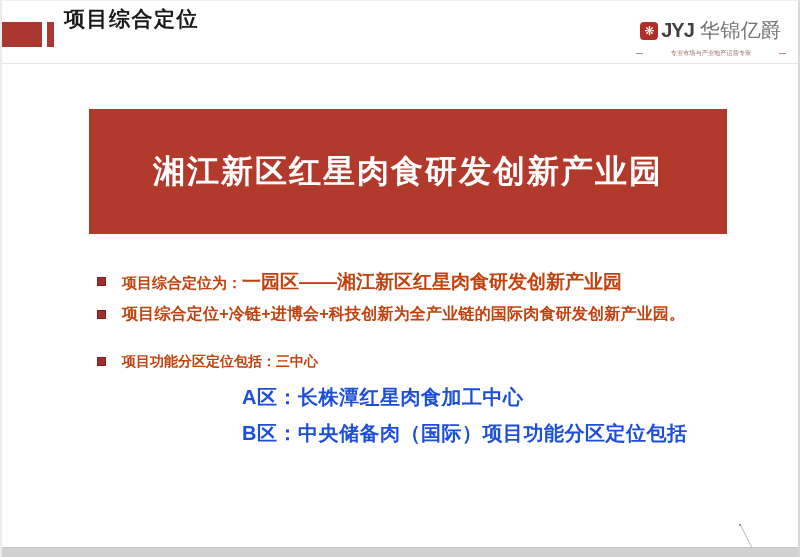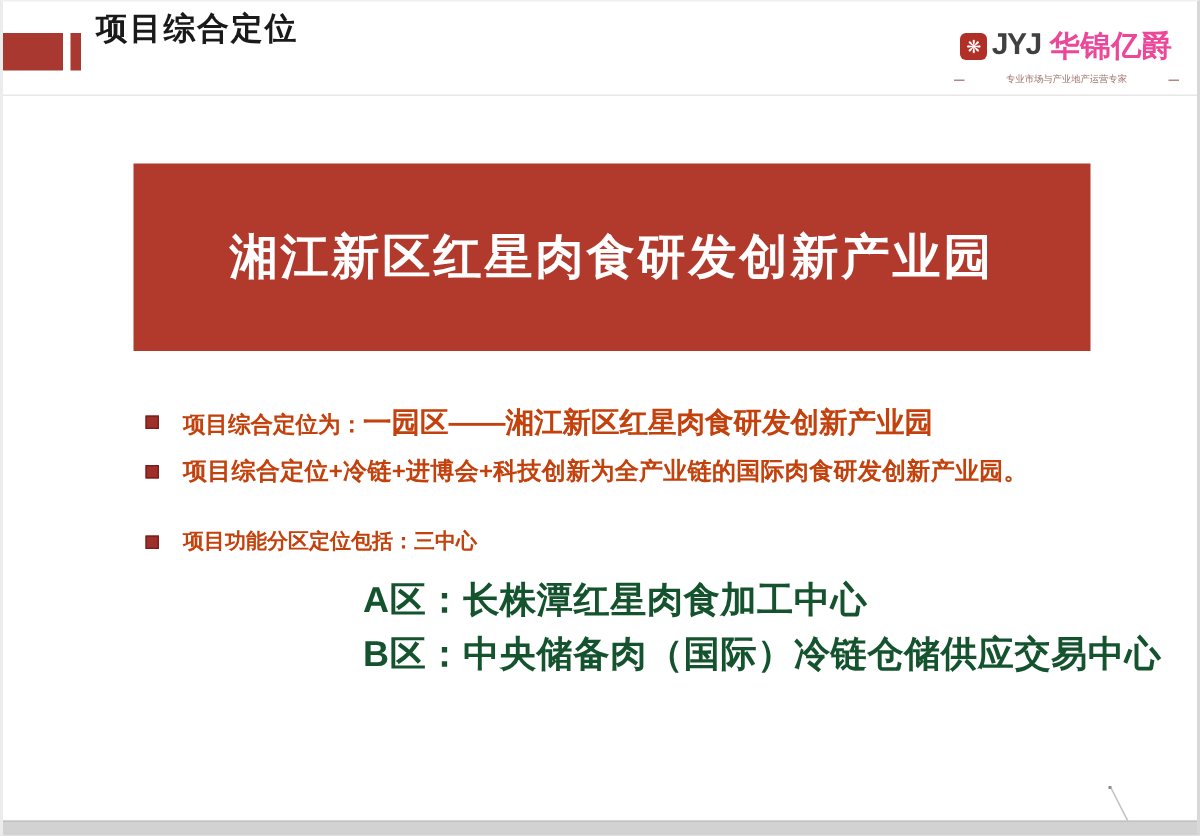--- a/index.html
+++ b/index.html
@@ -14,41 +14,41 @@
   .hdr-bar   { position:absolute; left:45px; top:21px; width:7px; height:25px; background:#A93831; }
   .hdr-title { position:absolute; left:62px; top:4px; font-size:21px; font-weight:bold;
                color:#1a1a1a; letter-spacing:1.5px; white-space:nowrap; }
   .hdr-divider { position:absolute; left:0; right:0; top:62px; height:1px; background:#e7e7e7; }
   
   .logo { position:absolute; right:12px; top:16px; width:150px; text-align:center; }
   .logo-row { display:flex; align-items:center; justify-content:center; gap:3px; }
   .logo-emblem { width:18px; height:18px; background:#B03028; border-radius:4px; color:#fff;
                  font-size:12px; line-height:18px; text-align:center; flex:0 0 auto; }
   .logo-latin { font-size:20px; font-weight:900; color:#404040; letter-spacing:-1px; }
-  .logo-cn { font-size:20px; font-weight:700; color:#ec4899; margin-left:3px; letter-spacing:0.5px; }
+  .logo-cn { font-size:20px; font-weight:400; color:#737373; margin-left:3px; letter-spacing:0.5px; }
   .logo-tagrow { display:flex; align-items:center; justify-content:center; gap:3px; margin-top:2px; }
   .tag-line { width:14px; height:1px; background:#b08a82; }
   .logo-tagline { font-size:10px; color:#9a6f66; white-space:nowrap;
                   transform:scale(0.62); transform-origin:center; letter-spacing:0; }
   
   .banner { position:absolute; left:87px; top:108px; width:638px; height:125px; background:#B23A2D;
             display:flex; align-items:center; justify-content:center; }
   .banner-title { color:#ffffff; font-size:32px; font-weight:bold; letter-spacing:2px; white-space:nowrap; }
   
   .bullet-sq { position:absolute; width:9px; height:9px; background:#9E2F2A; border:1px solid #7c201d; box-sizing:border-box; }
   .b1 { left:95px; top:276px; } .b2 { left:95px; top:309px; } .b3 { left:95px; top:356px; }
   .bullet-row { position:absolute; left:120px; white-space:nowrap; color:#c2410c; }
   .row1 { top:268px; } .row2 { top:303px; } .row3 { top:351px; }
   .t-small  { font-size:15px; font-weight:bold; }
   .t-big    { font-size:19px; font-weight:bold; }
   .t-mid    { font-size:16px; font-weight:bold; letter-spacing:0.2px; }
   .t-plain  { font-size:14px; font-weight:bold; }
   .t-strong { font-size:14px; font-weight:700; }
   
-  .zone { position:absolute; left:240px; font-size:24px; font-weight:bold; color:#14532d;
+  .zone { position:absolute; left:240px; font-size:20px; font-weight:bold; color:#1d4ed8;
           letter-spacing:0.5px; white-space:nowrap; }
   .za { top:383px; } .zb { top:419px; } .zc { top:454px; }
   
   .bottom-strip { position:absolute; left:0; right:0; bottom:0; height:9px; background:#d2d2d2;
                   border-top:1px solid #c2c2c2; }
   .cursor-mark { position:absolute; left:738px; top:524px; width:1px; height:25px;
                  background:#b0b0b0; transform:rotate(-27deg); transform-origin:top center; opacity:0.8; }
   .cursor-dot { position:absolute; left:737px; top:523px; width:2px; height:2px; background:#8a8a8a; }
 </style>
 </head>
@@ -87,19 +87,19 @@
   <div class="bullet-row row2">
     <span class="t-mid">项目综合定位+冷链+进博会+科技创新为全产业链的国际肉食研发创新产业园。</span>
   </div>
 
   <div class="bullet-sq b3"></div>
   <div class="bullet-row row3">
     <span class="t-plain">项目功能分区定位包括：</span><span class="t-strong">三中心</span>
   </div>
 
   <div class="zone za">A区：长株潭红星肉食加工中心</div>
-  <div class="zone zb">B区：中央储备肉（国际）冷链仓储供应交易中心</div>
+  <div class="zone zb">B区：中央储备肉（国际）项目功能分区定位包括</div>
 
   <div class="cursor-dot"></div>
   <div class="cursor-mark"></div>
   <div class="bottom-strip"></div>
 
 </div>
 
 </body></html>

